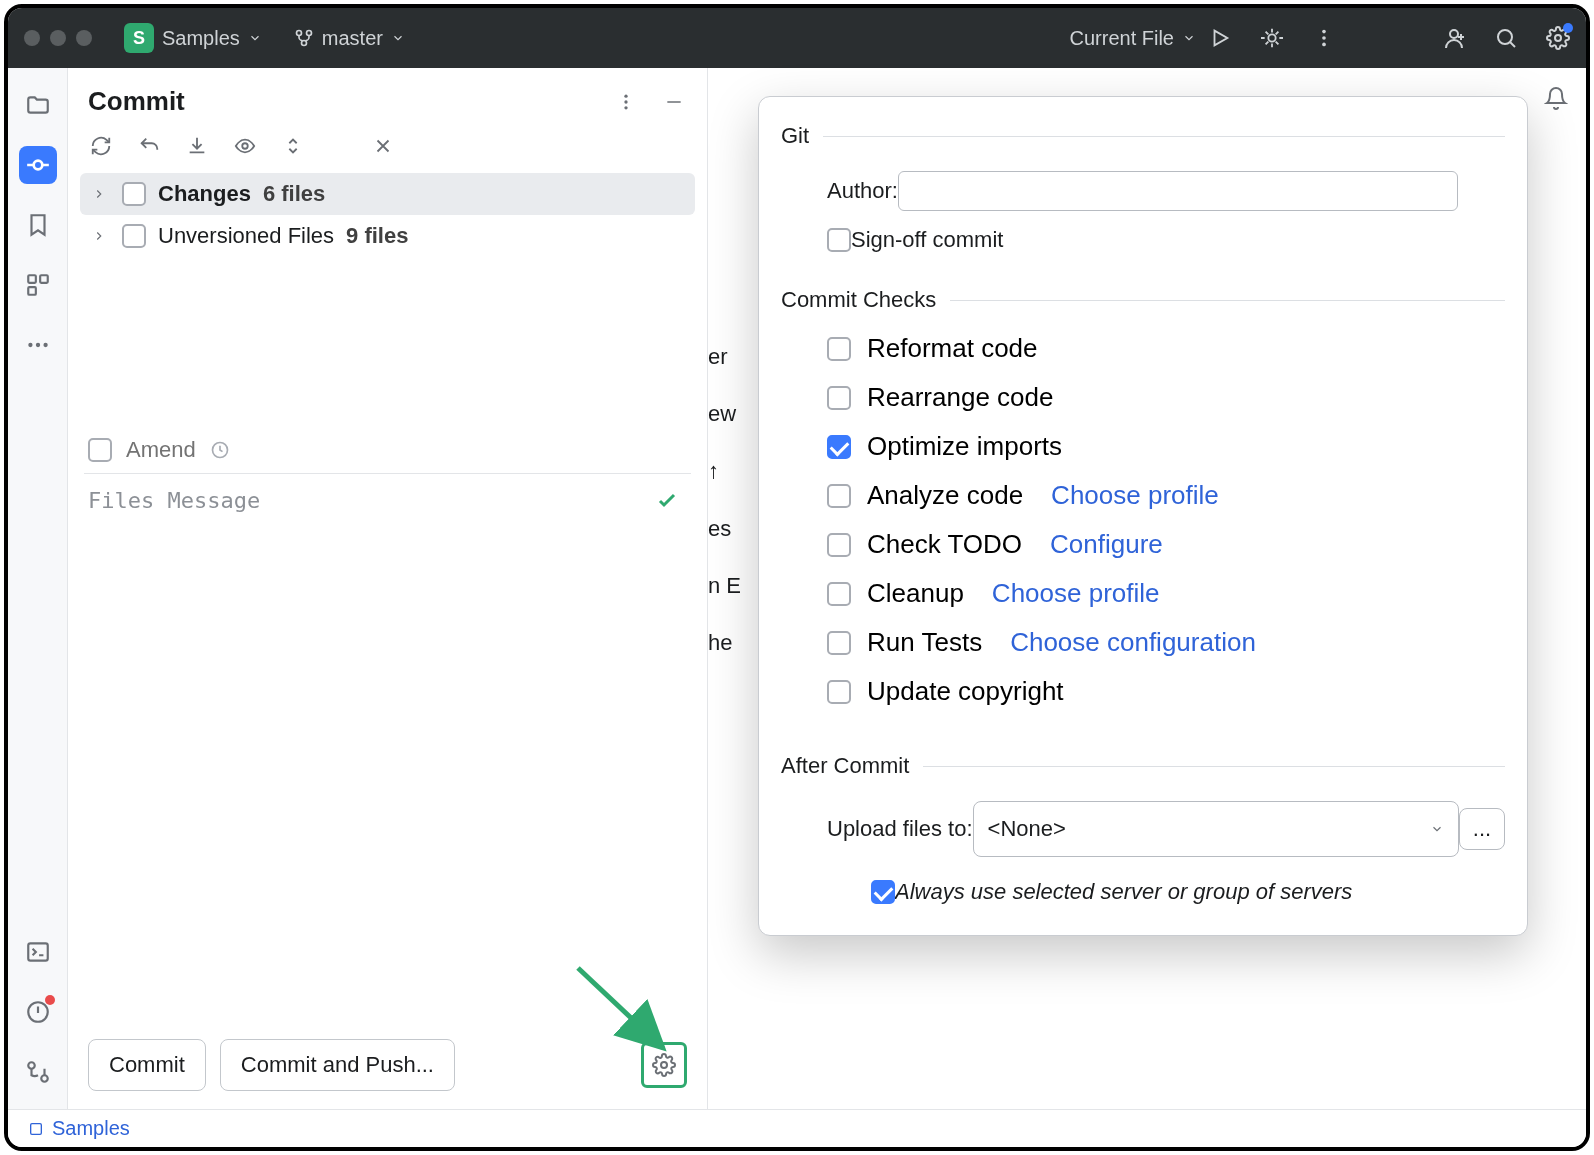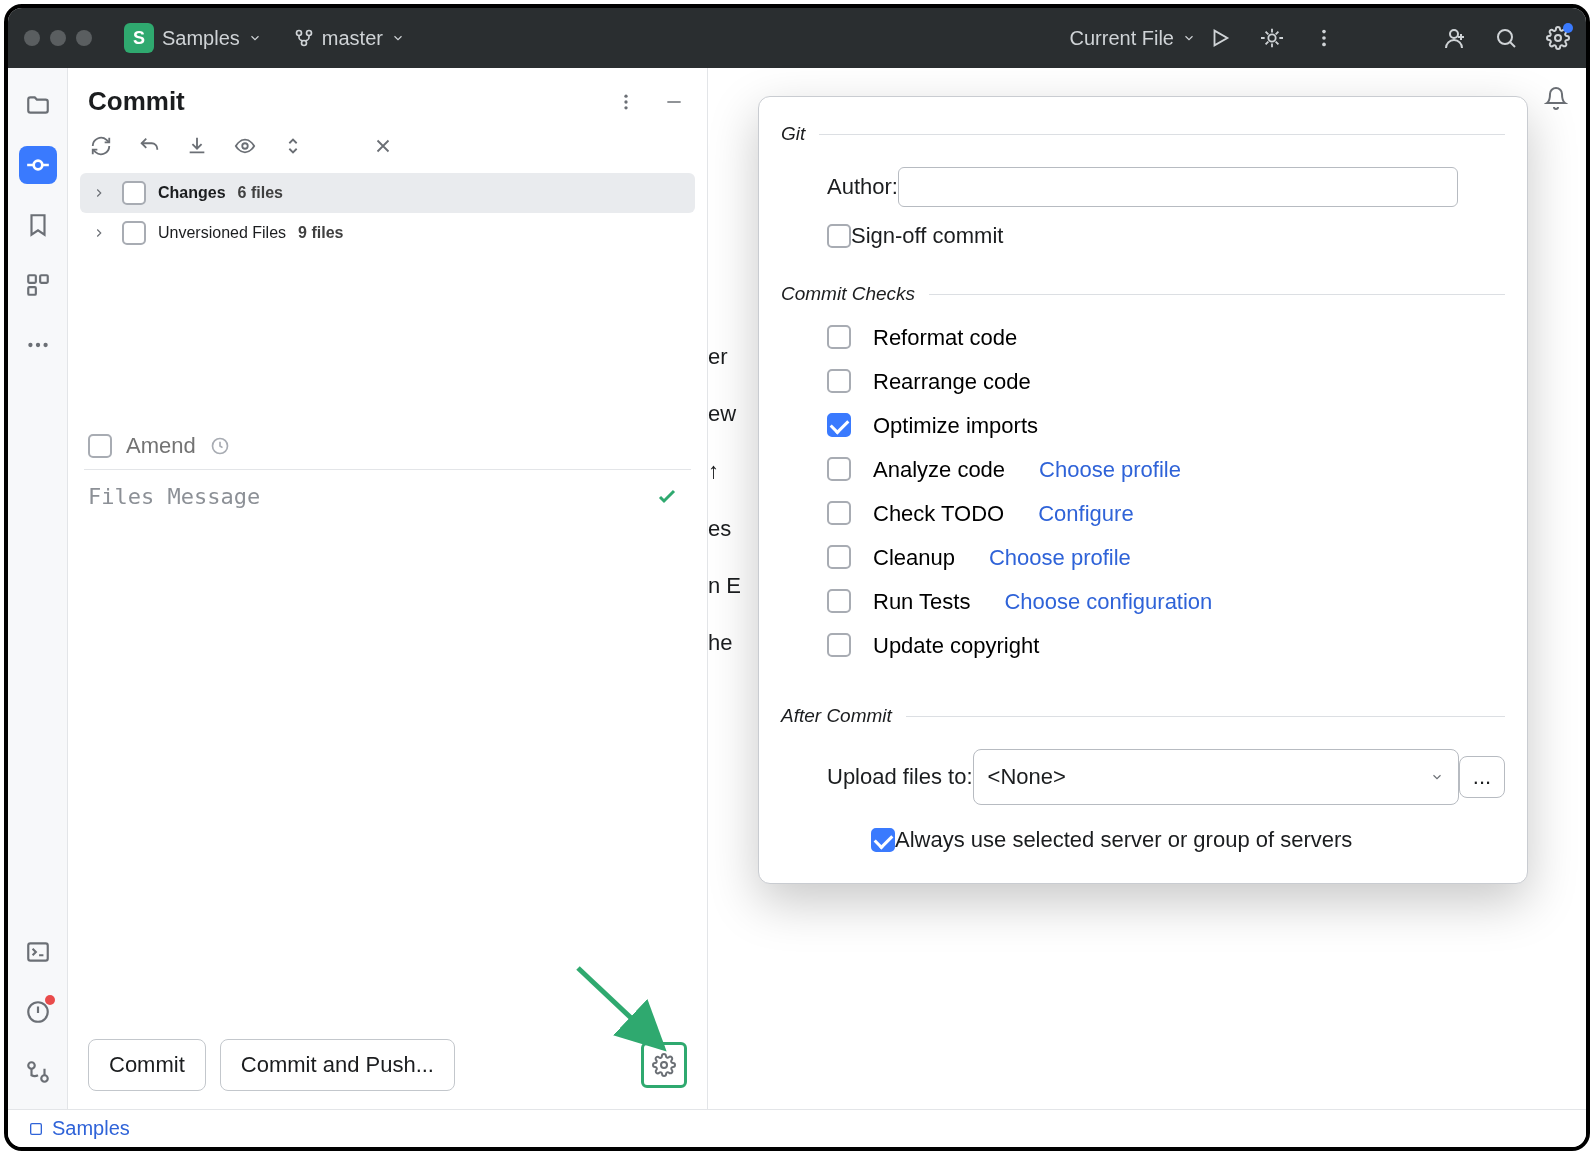--- a/index.html
+++ b/index.html
@@ -58,21 +58,21 @@
     .commit-panel {
       width: 640px; border-right: 1px solid #e3e5e8; display: flex; flex-direction: column; background: #fff;
     }
     .panel-header { display: flex; align-items: center; padding: 18px 20px 10px 20px; }
     .panel-title { font-size: 26px; font-weight: 700; color: #1b1d1f; }
     .panel-header-actions { margin-left: auto; display: flex; gap: 22px; color: #6b6f75; }
     .toolbar-row { display: flex; gap: 22px; padding: 6px 20px 14px 20px; color: #6b6f75; }
     .tbtn { width: 26px; height: 26px; display: flex; align-items: center; justify-content: center; cursor: pointer; }
 
     .changes-list { padding: 0 12px; }
-    .change-row { display: flex; align-items: center; gap: 12px; padding: 8px 12px; border-radius: 6px; font-size: 16px; color: #1b1d1f; }
+    .change-row { display: flex; align-items: center; gap: 12px; padding: 8px 12px; border-radius: 6px; font-size: 22px; color: #1b1d1f; }
     .change-row.selected { background: #e9ebee; }
     .tree-toggle { width: 18px; color: #6b6f75; cursor: pointer; }
     .cb { width: 24px; height: 24px; border: 2px solid #a8acb3; border-radius: 5px; background: #fff; cursor: pointer; flex-shrink: 0; }
     .cb.checked { background: #3a7afe; border-color: #3a7afe; position: relative; }
     .cb.checked::after { content: ''; position: absolute; left: 5px; top: 1px; width: 8px; height: 14px; border: solid #fff; border-width: 0 3px 3px 0; transform: rotate(45deg); }
     .file-count { color: #404040; font-weight: bold; }
     .bold { font-weight: 700; }
 
     .amend-row { display: flex; align-items: center; gap: 14px; padding: 0 20px; margin-top: 180px; font-size: 22px; color: #737373; }
 
@@ -89,27 +89,27 @@
 
     .rightrail { width: 60px; display: flex; flex-direction: column; align-items: center; padding-top: 18px; color: #6b6f75; }
 
     
     .popup {
       position: absolute; left: 750px; top: 88px; width: 770px;
       background: #fff; border: 1px solid #c9ccd1; border-radius: 12px;
       box-shadow: 0 18px 50px rgba(0,0,0,0.22);
       padding: 20px 22px 26px 22px;
     }
-    .popup .section-title { font-size: 19px; color: #1b1d1f; display: flex; align-items: center; gap: 14px; margin: 6px 0 14px 0; font-style: italic; }
+    .popup .section-title { font-size: 22px; color: #1b1d1f; display: flex; align-items: center; gap: 14px; margin: 6px 0 14px 0; }
     .popup .section-title .hr { flex: 1; height: 1px; background: #dcdfe3; }
     .popup .row { display: flex; align-items: center; gap: 0; font-size: 22px; color: #1b1d1f; padding: 8px 0 8px 46px; }
     .popup .row.tight { padding-top: 4px; padding-bottom: 4px; }
     .popup input[type=text] { border: 1px solid #b7bbc1; border-radius: 6px; height: 40px; width: 560px; padding: 0 10px; font-size: 20px; }
     .checks { display: flex; flex-direction: column; gap: 18px; padding: 6px 0 10px 46px; }
-    .check-item { display: flex; align-items: flex-start; gap: 22px; font-size: 22px; }
+    .check-item { display: flex; align-items: center; gap: 16px; font-size: 26px; }
     .link { color: #2f63d8; cursor: pointer; }
     .select { border: 1px solid #b7bbc1; border-radius: 8px; height: 56px; display: flex; align-items: center; justify-content: space-between; padding: 0 14px; font-size: 22px; cursor: pointer; }
     .small-btn { width: 46px; height: 42px; border: 1px solid #b7bbc1; border-radius: 8px; display: flex; align-items: center; justify-content: center; font-size: 22px; cursor: pointer; }
 
     .arrow-annotation { position: absolute; left: 560px; top: 950px; pointer-events: none; }
 
     .statusbar { position: absolute; left: 0; right: 0; bottom: 0; height: 38px; background: #fff; border-top: 1px solid #e3e5e8; display: flex; align-items: center; padding: 0 20px; font-size: 20px; color: #2f63d8; gap: 8px; }
 
     .gear-blue-dot { position: relative; }
     .gear-blue-dot::after { content: ''; position: absolute; top: -3px; right: -3px; width: 10px; height: 10px; border-radius: 50%; background: #3a7afe; }
@@ -453,21 +453,21 @@
     <div class="row">
         <span>Upload files to:</span>
       <div class="select" style="flex:1">
         <span>&lt;None&gt;</span>
         <svg width="14" height="14" viewBox="0 0 24 24" fill="none" stroke="#6b6f75" stroke-width="2">
             <path d="M6 9l6 6 6-6"></path>
           </svg>
       </div>
       <div class="small-btn">...</div>
     </div>
-    <div class="row tight" style="padding-left:90px;margin-top:10px;">
+    <div class="row tight" style="padding-left:90px;margin-top:10px;font-style:italic;">
       <span class="cb checked"></span>
       <span>Always use selected server or group of servers</span>
     </div>
   </div>
 
   <div class="statusbar">
     <svg width="16" height="16" viewBox="0 0 24 24" fill="none" stroke="#2f63d8" stroke-width="2">
         <rect x="4" y="4" width="16" height="16" rx="2"></rect>
       </svg>
     <span>Samples</span>

